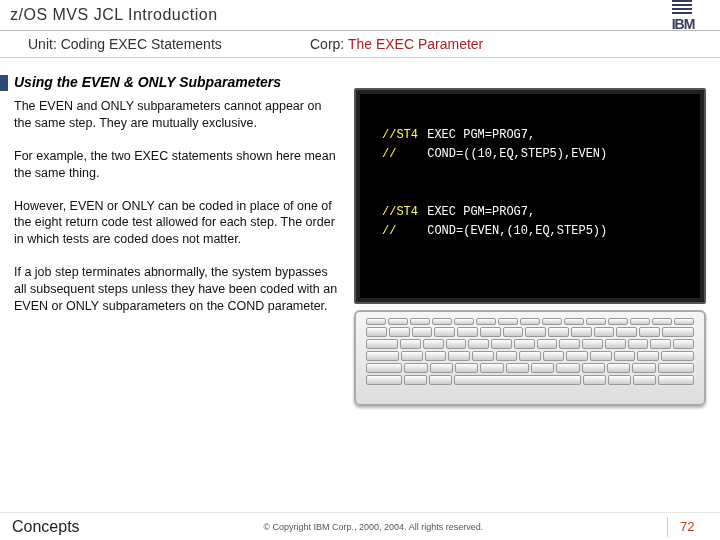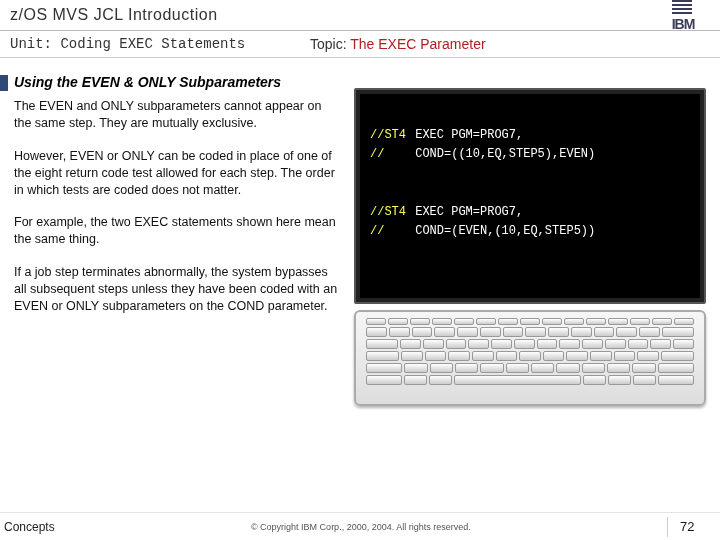--- a/index.html
+++ b/index.html
@@ -31,21 +31,21 @@
   .logo-bars span { display:block; width: 20px; height: 2px; background:#3a3a5a; margin:2px 0;}
   .logo-txt { font-weight: bold; letter-spacing: -1px; color:#3a3a5a; font-size:14px;}
   .hr1 { height: 1px; background: #bbb; margin: 0; }
   .subbar {
     display: flex;
     align-items: center;
     height: 26px;
     font-size: 14px;
     color: #333;
   }
-  .subbar .unit { padding-left: 10px; width: 310px; font-family: Liberation Mono, monospace; }
+  .subbar .unit { padding-left: 28px; width: 310px; }
   .subbar .topic-lbl { color: #333; }
   .subbar .topic-val { color: #b02020; }
   .hr2 { height: 1px; background: #ccc; margin: 0; }
   .sidebox {
     position:absolute; left:0; top:75px; width:8px; height:16px; background:#304878;
   }
   .content {
     position: relative;
     padding: 10px 14px 0 14px;
   }
@@ -70,21 +70,21 @@
     left: 354px;
     top: 30px;
     width: 352px;
   }
   .screen {
     width: 352px;
     height: 216px;
     background: #000;
     border: 2px solid #555;
     border-radius: 2px;
-    padding: 36px 10px 10px 14px;
+    padding: 36px 10px 10px 26px;
     box-shadow: inset 0 0 0 4px #222;
   }
   .code {
     font-family: "Courier New", monospace;
     font-size: 12px;
     color: #fff;
     line-height: 1.6;
     white-space: pre;
   }
   .code .cmd { color: #ffff55; display:inline-block; width: 38px;}
@@ -112,24 +112,24 @@
     position: absolute;
     left: 0; bottom: 0;
     width: 720px;
     height: 28px;
     display: flex;
     align-items: center;
     font-size: 10px;
     color: #444;
     border-top: 1px solid #e4e4e4;
   }
-  .footer .concepts { padding-left: 4px; font-size: 12px; color:#222;}
+  .footer .concepts { padding-left: 12px; font-size: 16px; color:#222;}
   .footer .copy { flex:1; text-align: center; font-size:9px; color:#555;}
   .footer .divider { width:1px; height:20px; background:#ccc; margin-right:12px;}
-  .footer .page { width: 40px; text-align:center; font-size:13px; color:#0f172a; padding-right:28px;}
+  .footer .page { width: 40px; text-align:center; font-size:13px; color:#c2410c; padding-right:28px;}
 </style>
 </head>
 <body>
 
 <div class="topbar">
   <div class="topbar-title">z/OS MVS JCL Introduction</div>
   <div class="topbar-logo">
     <span class="logo-bars">
         <span></span>
         <span></span>
@@ -138,33 +138,33 @@
       </span>
     <span class="logo-txt">IBM</span>
   </div>
 </div>
 <div class="hr1"></div>
 <div class="subbar">
   <div class="unit">
     <span>Unit: </span><span>Coding EXEC Statements</span>
   </div>
   <div>
-    <span class="topic-lbl">Topic: </span><span class="topic-val">The EXEC Parameter</span>
+    <span class="topic-lbl">Corp: </span><span class="topic-val">The EXEC Parameter</span>
   </div>
 </div>
 <div class="hr2"></div>
 <div class="sidebox"></div>
 
 <div class="content">
   <div class="heading">Using the EVEN &amp; ONLY Subparameters</div>
 
   <div class="bodytext">
     <p>The EVEN and ONLY subparameters cannot appear on the same step. They are mutually exclusive.</p>
+    <p>For example, the two EXEC statements shown here mean the same thing.</p>
     <p>However, EVEN or ONLY can be coded in place of one of the eight return code test allowed for each step. The order in which tests are coded does not matter.</p>
-    <p>For example, the two EXEC statements shown here mean the same thing.</p>
     <p>If a job step terminates abnormally, the system bypasses all subsequent steps unless they have been coded with an EVEN or ONLY subparameters on the COND parameter.</p>
   </div>
 
   <div class="terminal-wrap">
     <div class="screen">
       <div class="code"><span class="cmd">//ST4</span> <span>EXEC PGM=PROG7,</span>
 <span class="cmd">//</span> <span>COND=((10,EQ,STEP5),EVEN)</span>
 
 
 <span class="cmd">//ST4</span> <span>EXEC PGM=PROG7,</span>

